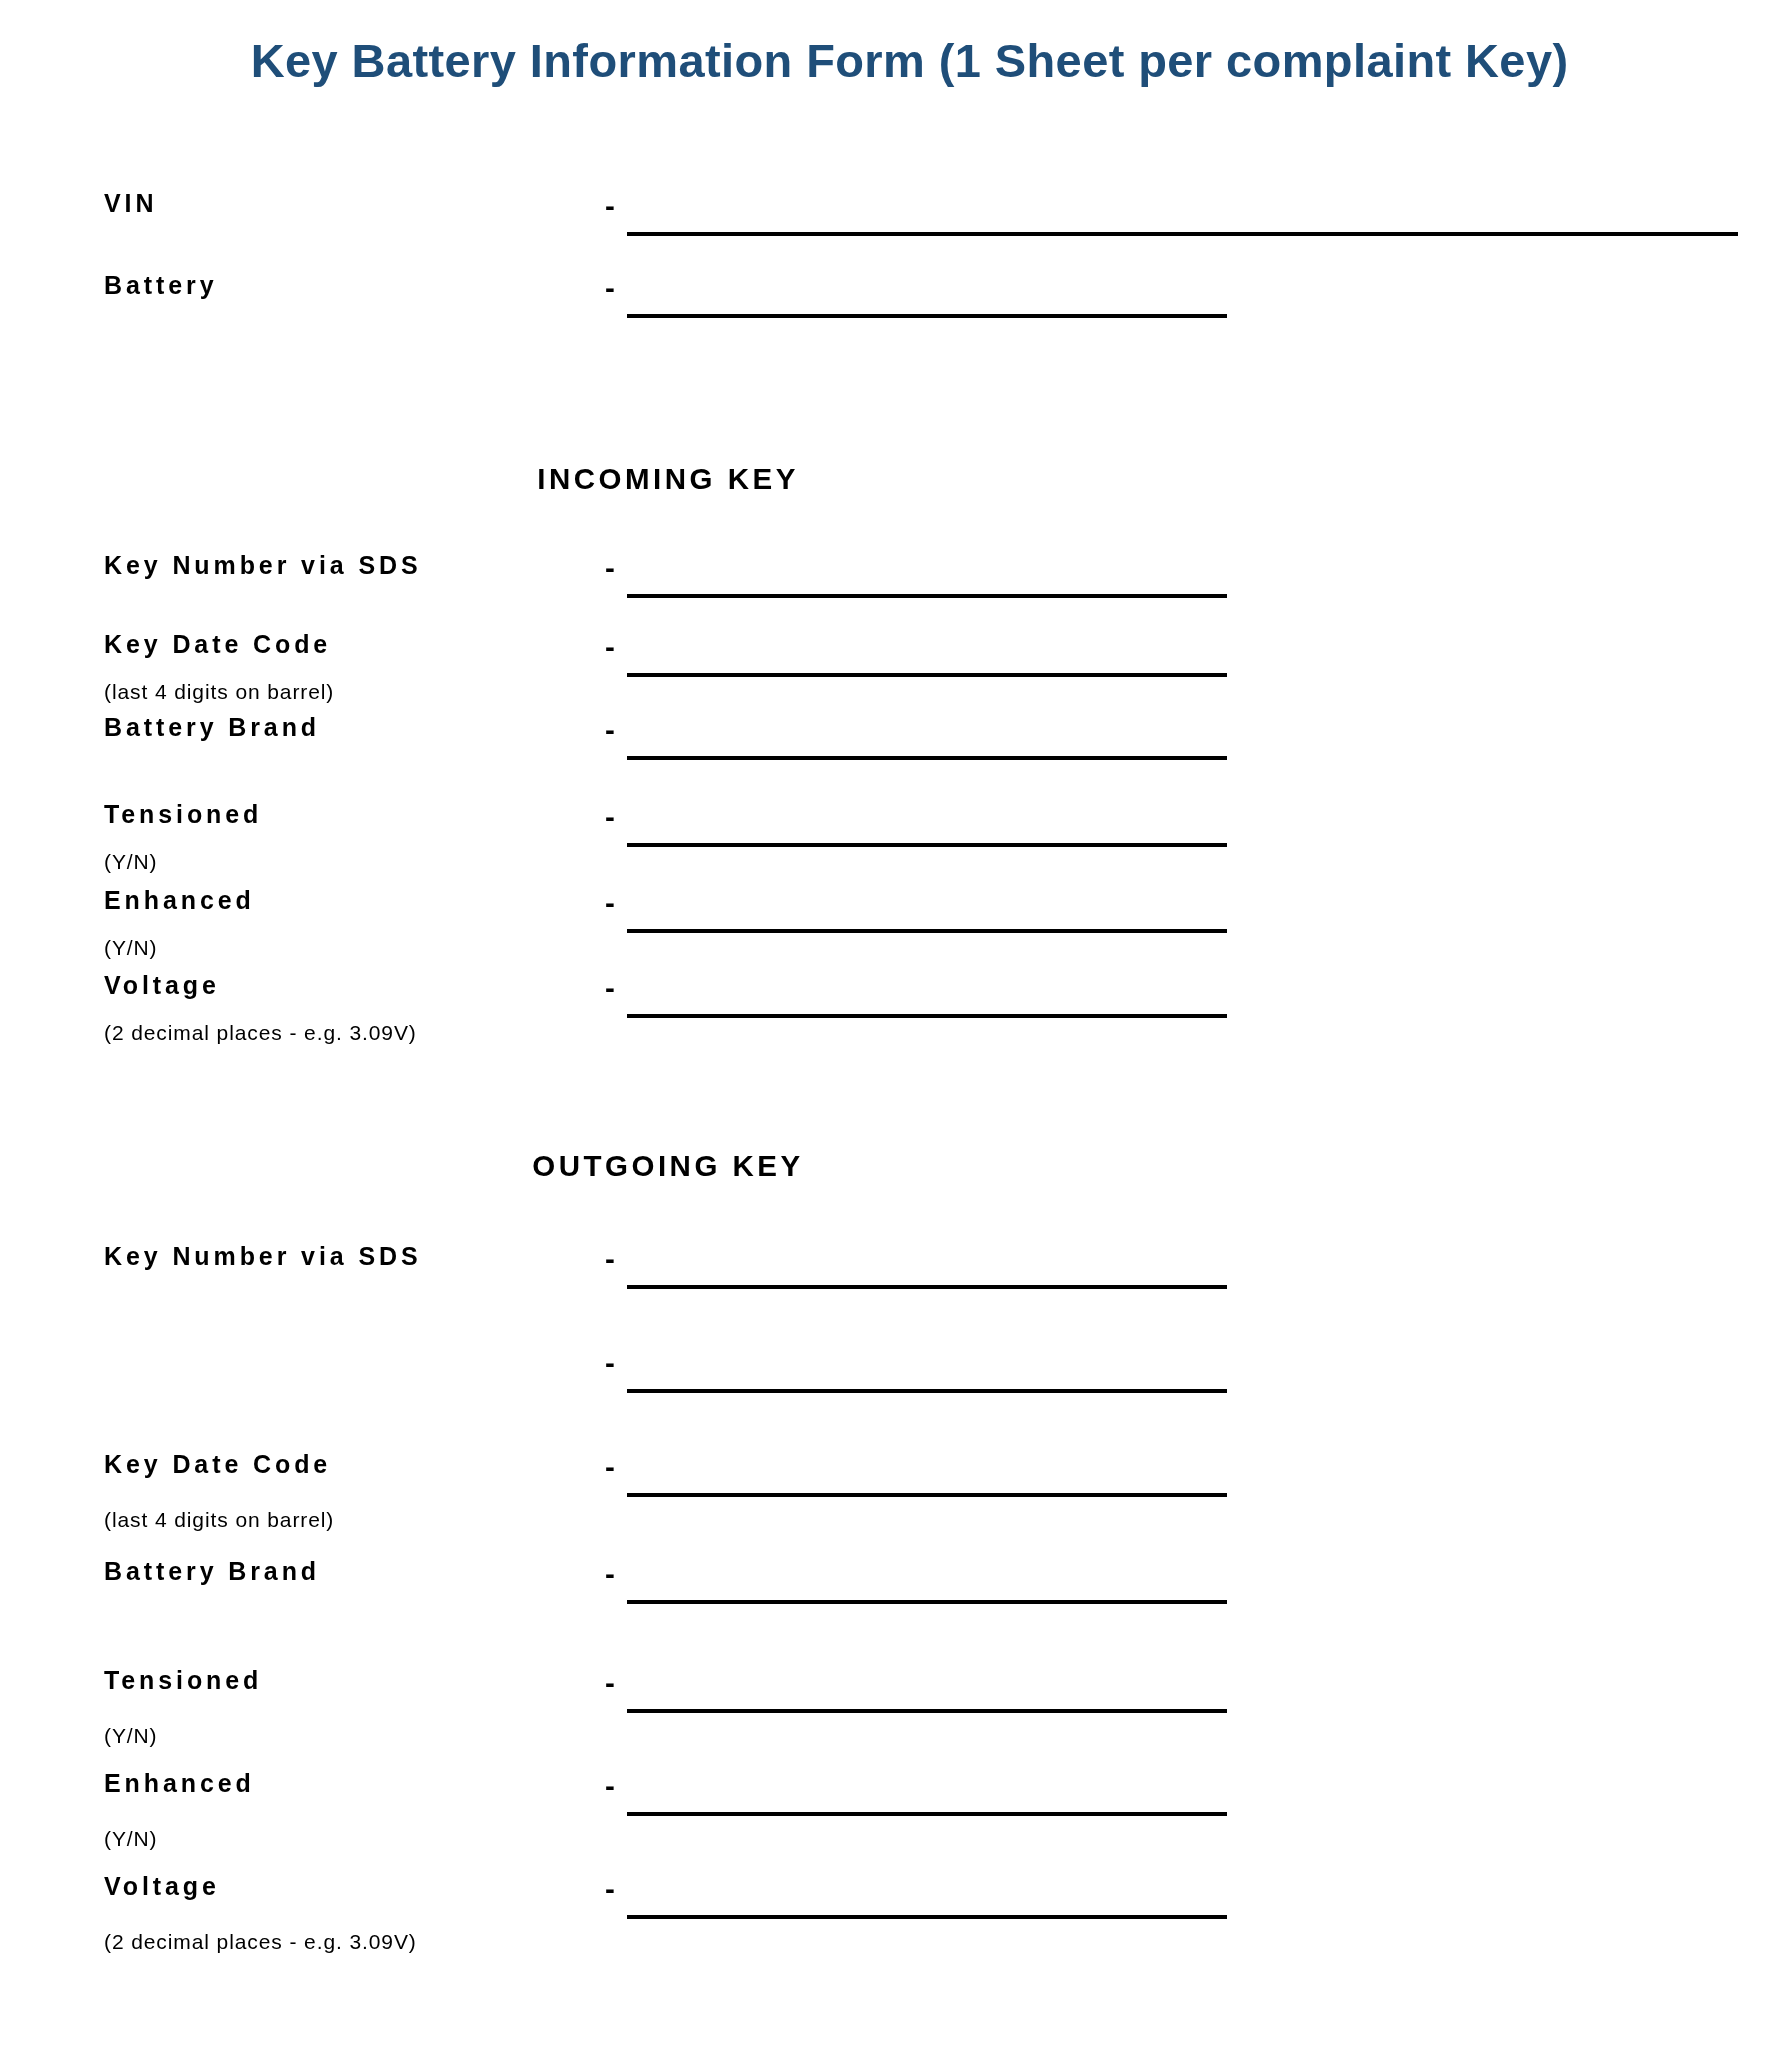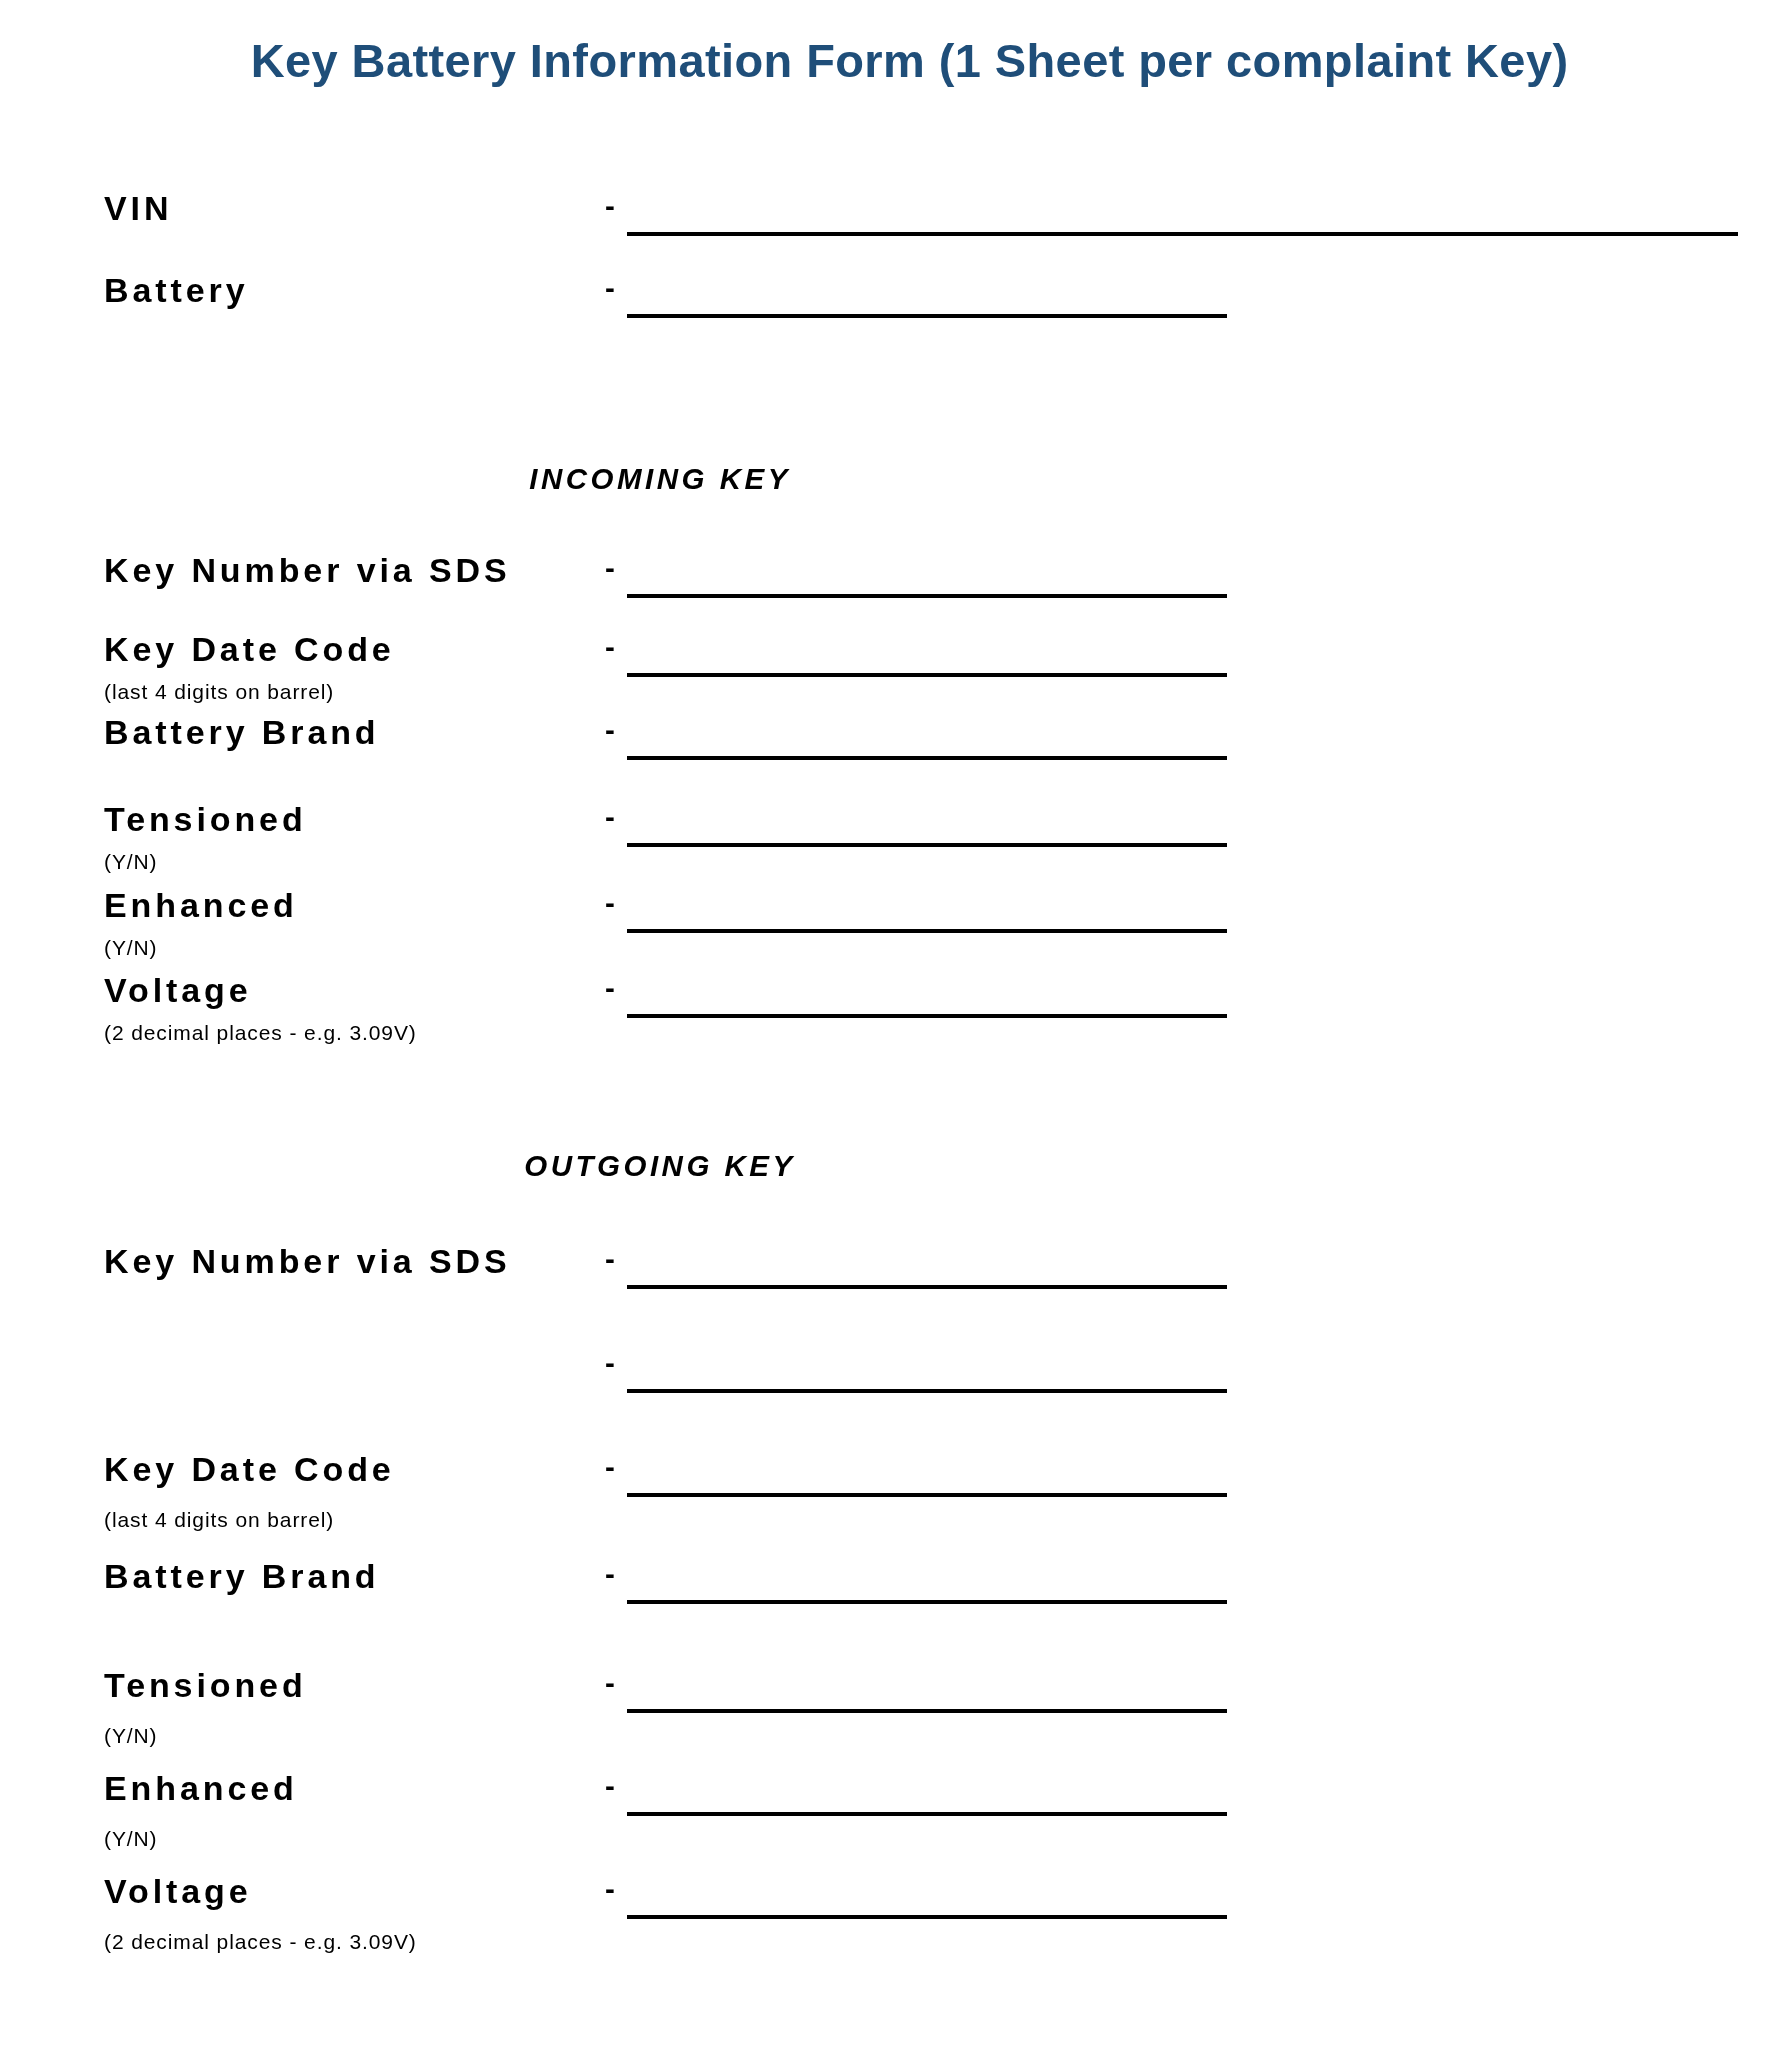--- a/index.html
+++ b/index.html
@@ -20,41 +20,40 @@
     margin: 0;
     text-align: center;
     font-size: 47px;
     font-weight: bold;
     letter-spacing: 0.4px;
     color: #1F4E79;
     white-space: nowrap;
   }
   .heading {
     position: absolute;
-    left: 4px;
+    left: 12px;
     width: 1312px;
     margin: 0;
     text-align: center;
     font-size: 29.5px;
     font-weight: bold;
     letter-spacing: 3.5px;
     white-space: nowrap;
-    font-style: italic;
   }
   .row {
     position: absolute;
     left: 0;
     width: 100%;
     height: 78px;
   }
   .label {
     position: absolute;
     left: 104px;
     top: 0;
-    font-size: 34px;
+    font-size: 25px;
     font-weight: bold;
     letter-spacing: 3.9px;
     white-space: nowrap;
   }
   .dash {
     position: absolute;
     left: 605px;
     top: 0;
     font-size: 29.5px;
     font-weight: bold;

